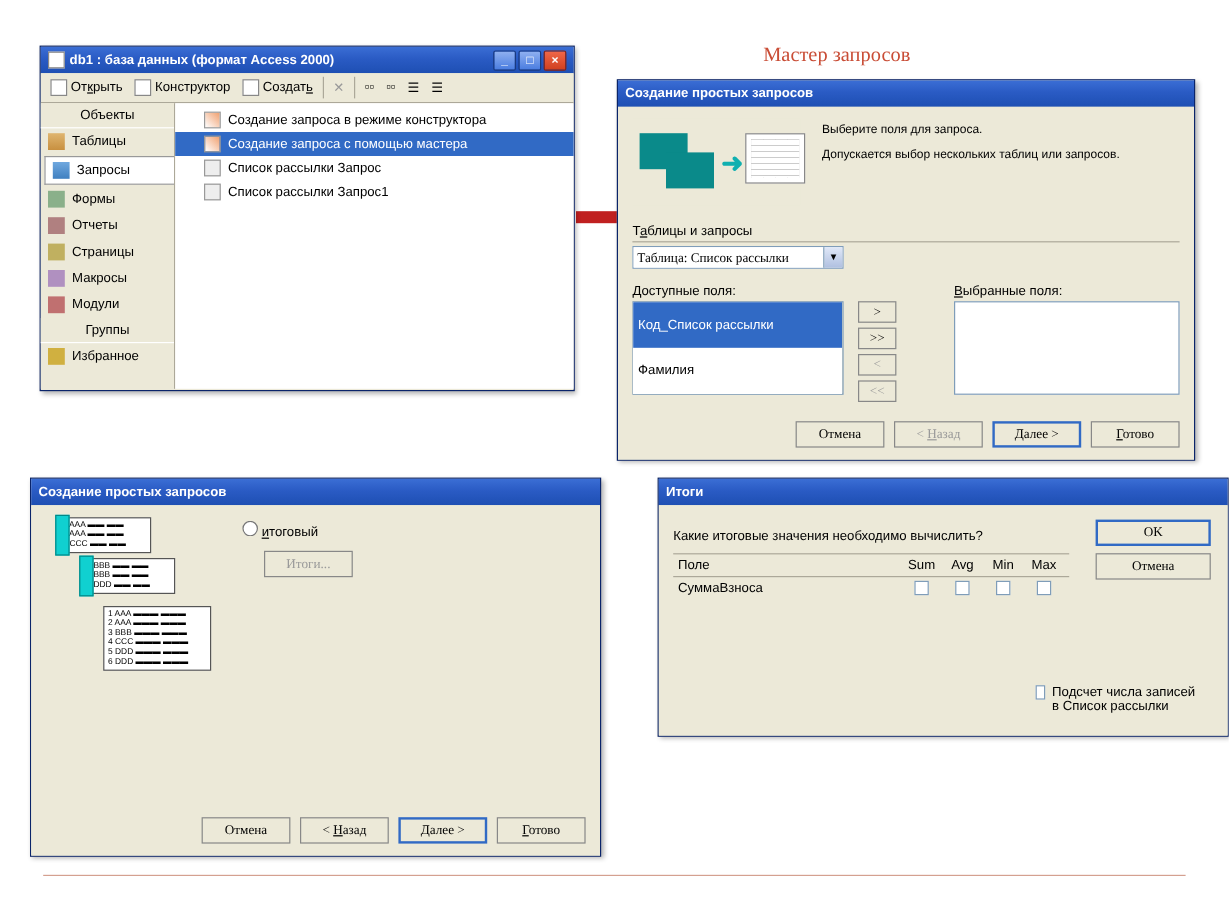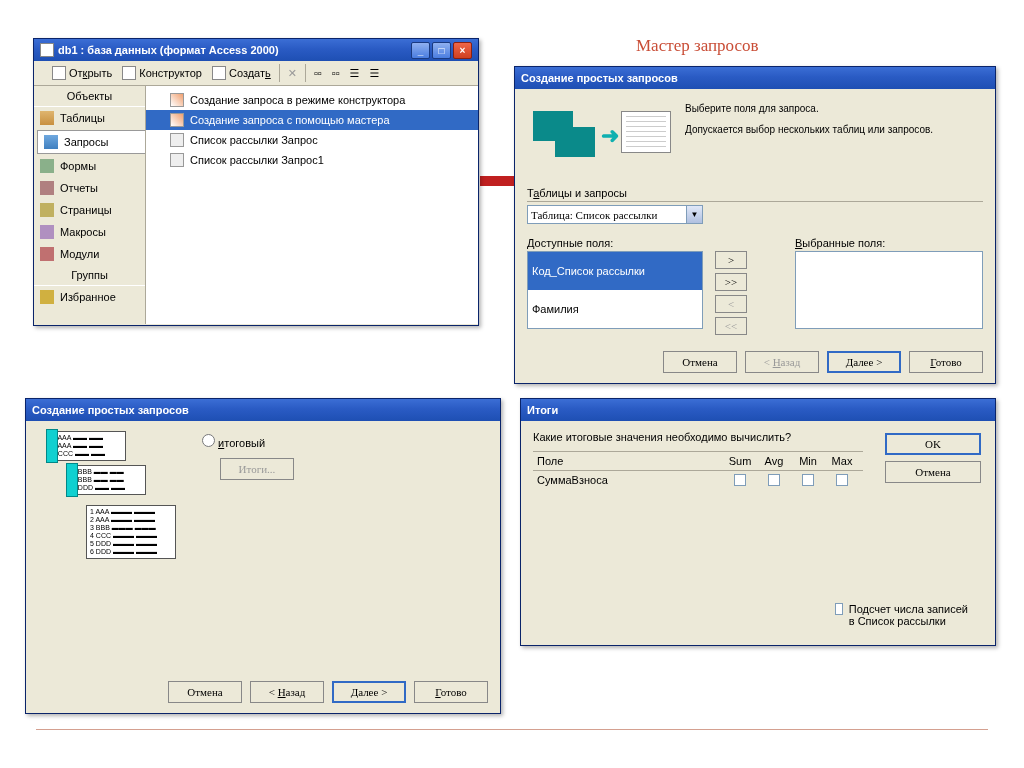--- a/index.html
+++ b/index.html
@@ -10,21 +10,21 @@
 
 .win { position: absolute; background: #ece9d8; border: 1px solid #0a246a; box-shadow: 2px 2px 4px rgba(0,0,0,0.3); }
 .titlebar { background: linear-gradient(to bottom, #3b6ed5, #2a5bc4 45%, #1e4fb3); color: #fff; font-weight: bold; padding: 4px 6px; display: flex; align-items: center; height: 22px; font-size: 11px; }
 .titlebar .tb-icon { width: 14px; height: 14px; background: #fff; margin-right: 4px; border: 1px solid #888; }
 .titlebar .spacer { flex: 1; }
 .winbtn { width: 19px; height: 17px; margin-left: 2px; background: linear-gradient(to bottom,#8fb0f0,#4a7de0); border: 1px solid #1a3a80; border-radius: 2px; display: flex; align-items: center; justify-content: center; font-weight: bold; color: #fff; font-family: Arial; font-size: 10px; }
 .winbtn.close { background: linear-gradient(to bottom,#f06648,#d04020); border-color: #8a2010; }
 
 
 .dbwin { left: 33px; top: 38px; width: 446px; height: 288px; }
-.dbtoolbar { background: #ece9d8; border-bottom: 1px solid #aca899; padding: 3px 14px; display: flex; align-items: center; gap: 2px; }
+.dbtoolbar { background: #ece9d8; border-bottom: 1px solid #aca899; padding: 3px 4px; display: flex; align-items: center; gap: 2px; }
 .tbtn { padding: 2px 4px; display: flex; align-items: center; gap: 3px; }
 .tbtn-ico { width: 14px; height: 14px; border: 1px solid #888; background: #fff; }
 .tsep { width: 1px; height: 18px; background: #aca899; margin: 0 2px; }
 .dbbody { display: flex; height: calc(100% - 48px); }
 .dbside { width: 112px; background: #ece9d8; border-right: 1px solid #aca899; }
 .dbside-hdr { text-align: center; padding: 4px 0; background: #ece9d8; border-bottom: 1px solid #fff; }
 .dbside-item { padding: 4px 6px; display: flex; align-items: center; gap: 6px; cursor: default; }
 .dbside-item.sel { background: #fff; border: 1px solid #999; border-right: none; margin: 1px 0 1px 3px; }
 .side-ico { width: 14px; height: 14px; display: inline-block; }
 .si-tbl { background: linear-gradient(#dfb56f,#c89040); }
@@ -37,21 +37,21 @@
 .si-fav { background: #d0b040; }
 .dblist { flex: 1; background: #fff; padding: 4px 0; }
 .dbitem { padding: 3px 24px; display: flex; align-items: center; gap: 6px; }
 .dbitem.sel { background: #316ac5; color: #fff; }
 .dbitem .ico { width: 14px; height: 14px; border: 1px solid #999; background: #eee; }
 .dbitem .ico.new { background: linear-gradient(45deg,#fff,#f0a070); }
 
 
 .wiz1 { left: 514px; top: 66px; width: 482px; height: 318px; }
 .wiz2 { left: 25px; top: 398px; width: 476px; height: 316px; }
-.wiz3 { left: 520px; top: 398px; width: 476px; height: 248px; }
+.wiz3 { left: 548px; top: 398px; width: 476px; height: 216px; }
 .wbody { padding: 10px 12px; background: #ece9d8; height: calc(100% - 22px); position: relative; }
 .wizpic { width: 140px; height: 72px; background: #ece9d8; position: relative; }
 .wizpic .p1 { position: absolute; width: 40px; height: 30px; background: #0a8a8a; left: 6px; top: 12px; }
 .wizpic .p2 { position: absolute; width: 40px; height: 30px; background: #0a8a8a; left: 28px; top: 28px; }
 .wizpic .arrow { position: absolute; left: 74px; top: 24px; color: #10b0b0; font-size: 22px; font-weight: bold; }
 .wizpic .tgt { position: absolute; width: 50px; height: 42px; background: #fff; border: 1px solid #888; left: 94px; top: 12px; }
 .wizpic .tgt::before { content:""; position:absolute; inset:4px; background: repeating-linear-gradient(#ccc,#ccc 1px,#fff 1px,#fff 5px), repeating-linear-gradient(90deg,#ccc,#ccc 1px,#fff 1px,#fff 10px); }
 
 .w1-right { position: absolute; left: 170px; top: 14px; width: 296px; font-size: 10px; }
 .w1-right p { margin-bottom: 10px; }
@@ -81,21 +81,21 @@
 .w2-pic { width:140px; position:absolute; left:12px; top:10px; }
 .w2-pic .grp { position:relative; margin-bottom:4px; }
 .w2-pic .grp .rows { background:#fff; border:1px solid #555; width:78px; padding:2px 3px; font-size:7px; line-height:8px; }
 .w2-pic .grp .bar { position:absolute; width:12px; left:-2px; top:-2px; bottom:-2px; background:#10d0d0; border:1px solid #088; }
 .w2-right { position:absolute; left:176px; top:10px; right:12px; }
 .w2-right .q { margin-bottom:10px; }
 .w2-right label { display:block; padding:3px 0; }
 .w2-right .subbtn { margin-left:18px; margin-top:6px; }
 
 
-.w3-q { margin-bottom:8px; }
+.w3-q { margin-bottom:8px;margin-top:10px; }
 .w3-grid { border-top:1px solid #aca899; }
 .w3-hdr { display:flex; font-weight:normal; border-bottom:1px solid #aca899; padding:3px 0; }
 .w3-hdr .c1 { width:190px; padding-left:4px; }
 .w3-hdr .cc { width:34px; text-align:center; }
 .w3-row { display:flex; padding:3px 0; }
 .w3-row .c1 { width:190px; padding-left:4px; }
 .w3-row .cc { width:34px; text-align:center; }
 .chk { width:12px; height:12px; border:1px solid #7f9db9; background:#fff; display:inline-block; }
 .w3-side { position:absolute; right:14px; top:12px; width:96px; display:flex; flex-direction:column; gap:6px; }
 .w3-count { position:absolute; right:20px; bottom:18px; width:140px; display:flex; gap:6px; }

